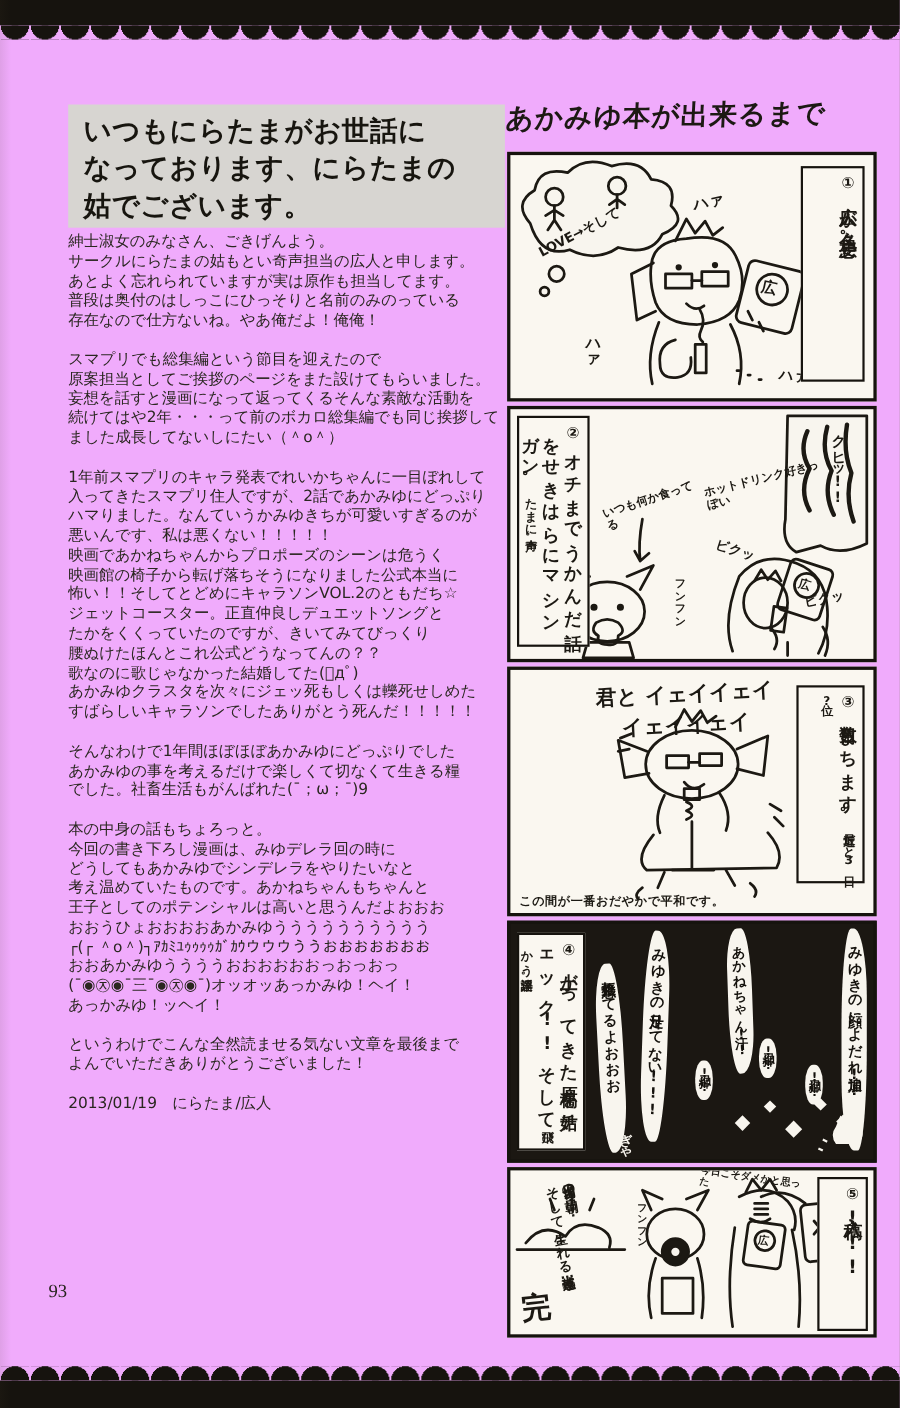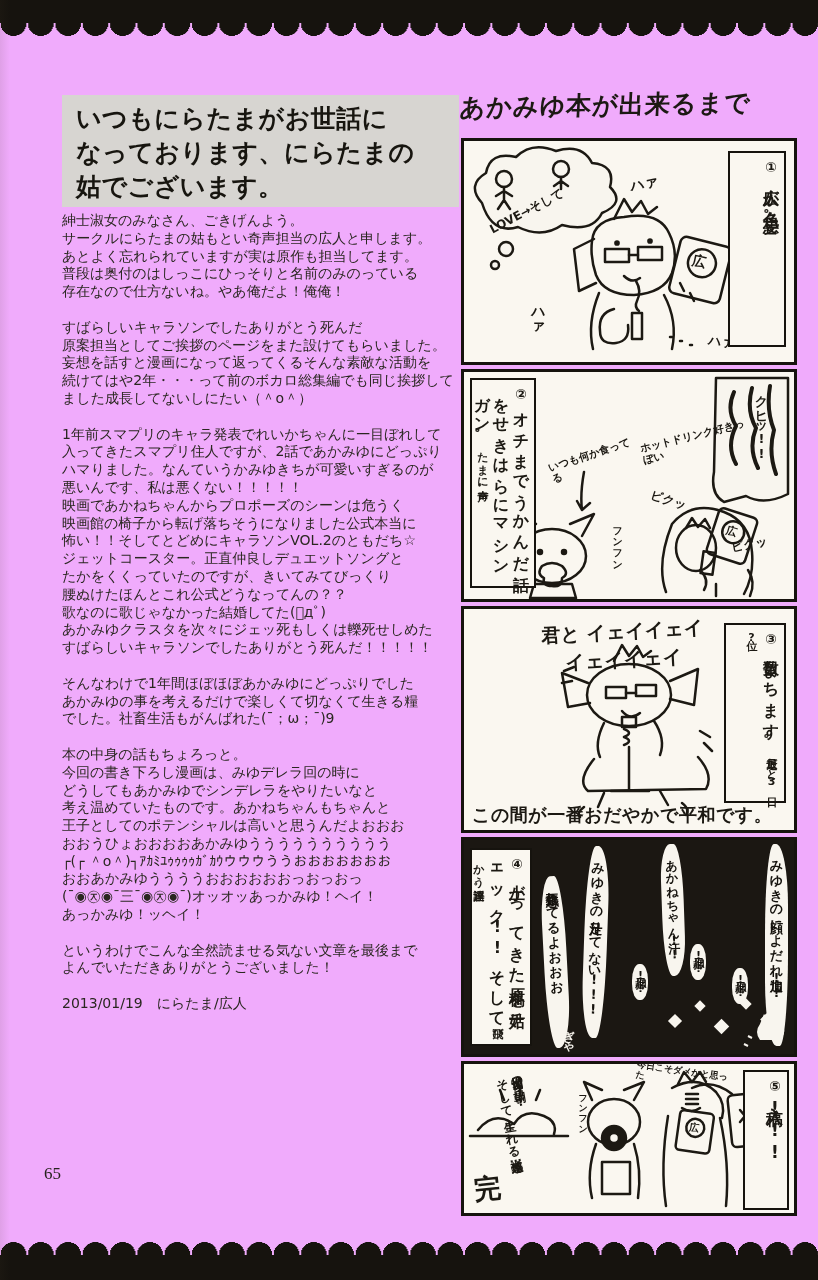--- a/index.html
+++ b/index.html
@@ -74,21 +74,21 @@
 なっております、にらたまの
 姑でございます。</div>
   </div>
 
   <div class="body-col">
     <p>紳士淑女のみなさん、ごきげんよう。
 サークルにらたまの姑もとい奇声担当の広人と申します。
 あとよく忘れられていますが実は原作も担当してます。
 普段は奥付のはしっこにひっそりと名前のみのっている
 存在なので仕方ないね。やあ俺だよ！俺俺！</p>
-    <p>すばらしいキャラソンでしたありがとう死んだ
+    <p>スマプリでも総集編という節目を迎えたので
 原案担当としてご挨拶のページをまた設けてもらいました。
 妄想を話すと漫画になって返ってくるそんな素敵な活動を
 続けてはや2年・・・って前のボカロ総集編でも同じ挨拶して
 ました成長してないしにたい（＾o＾）</p>
     <p>1年前スマプリのキャラ発表でれいかちゃんに一目ぼれして
 入ってきたスマプリ住人ですが、2話であかみゆにどっぷり
 ハマりました。なんていうかみゆきちが可愛いすぎるのが
 悪いんです、私は悪くない！！！！！
 映画であかねちゃんからプロポーズのシーンは危うく
 映画館の椅子から転げ落ちそうになりました公式本当に
@@ -110,21 +110,21 @@
 おおうひょおおおおあかみゆうううううううううう
 ┌(┌ ＾o＾)┐ｱｶﾐﾕｩｩｩｩｶﾞｶｳウウウううおおおおおおお
 おおあかみゆううううおおおおおおっおっおっ
 (ˉ◉㉨◉ˉ三ˉ◉㉨◉ˉ)オッオッあっかみゆ！ヘイ！
 あっかみゆ！ッヘイ！</p>
     <p>というわけでこんな全然読ませる気ない文章を最後まで
 よんでいただきありがとうございました！</p>
     <p>2013/01/19　にらたま/広人</p>
   </div>
 
-  <div class="page-number">65</div>
+  <div class="page-number">93</div>
 
   <div class="comic-title">あかみゆ本が出来るまで</div>
 
   <div class="panel panel1">
     <svg class="art" viewBox="0 0 330 221" preserveAspectRatio="none">
       <g stroke="#1c1913" stroke-width="2.5" fill="none" stroke-linecap="round" stroke-linejoin="round">
         <path fill="#f8f5ee" d="M18,62 Q2,44 22,32 Q26,10 52,16 Q68,0 92,10 Q118,2 128,22 Q152,24 146,46 Q162,62 138,72 Q128,92 98,84 Q78,98 54,86 Q28,94 18,62 Z"></path>
         <circle cx="42" cy="108" r="7" fill="#f8f5ee"></circle>
         <circle cx="31" cy="124" r="4" fill="#f8f5ee"></circle>
         <circle cx="40" cy="38" r="8"></circle>
@@ -213,21 +213,21 @@
         <path d="M130,150 q-18,22 -6,32 l118,-2 q8,-14 -8,-32"></path>
         <path d="M140,184 l-6,14 M196,182 l8,14"></path>
         <path d="M100,62 l10,-4 M98,74 l10,-2 M236,122 l10,6 M240,134 l8,8 M120,198 q-8,6 -4,10 M218,194 q8,6 4,12"></path>
       </g>
     </svg>
     <div class="note" style="left:44px;top:8px;width:230px;font-size:19px;text-align:center;white-space:pre-line;transform:rotate(-3deg);line-height:28px;">君と イェイイェイ
 イェイイェイ</div>
     <div class="cap" style="right:8px;top:14px;height:180px;width:62px;">
       <span class="num">③</span><span>数日まちます。</span><span class="small">最近だと3日位?</span>
     </div>
-    <div class="note" style="left:8px;bottom:3px;font-size:18px;letter-spacing:.5px;">この間が一番おだやかで平和です。</div>
+    <div class="note" style="left:8px;bottom:3px;font-size:11px;letter-spacing:.5px;">この間が一番おだやかで平和です。</div>
   </div>
 
   <div class="panel panel4">
     <div class="cap" style="left:6px;top:8px;height:198px;width:62px;">
       <span class="num">④</span><span>上がってきた原稿を姑チェック!!そして</span><span class="small">飛びかう淫語達。</span>
     </div>
     <div class="bub r1" style="left:80px;top:36px;height:172px;font-size:13px;line-height:15px;transform:rotate(-3deg);">修正忘れてるよおおお</div>
     <div class="bub r2" style="left:120px;top:6px;height:192px;font-size:13px;line-height:15px;transform:rotate(2deg);">みゆきの汁足りてない!!!</div>
     <div class="bub r1" style="left:198px;top:4px;height:132px;font-size:12px;line-height:14px;transform:rotate(-2deg);">あかねちゃん汗!!</div>
     <div class="bub r2" style="right:6px;top:4px;height:202px;font-size:13px;line-height:15px;">みゆきの顔によだれ追加!!</div>

